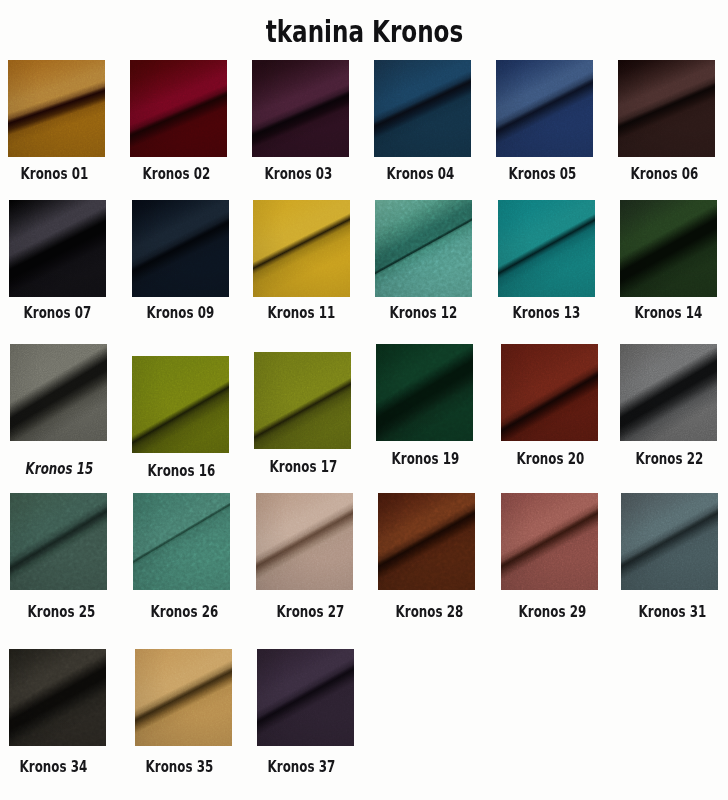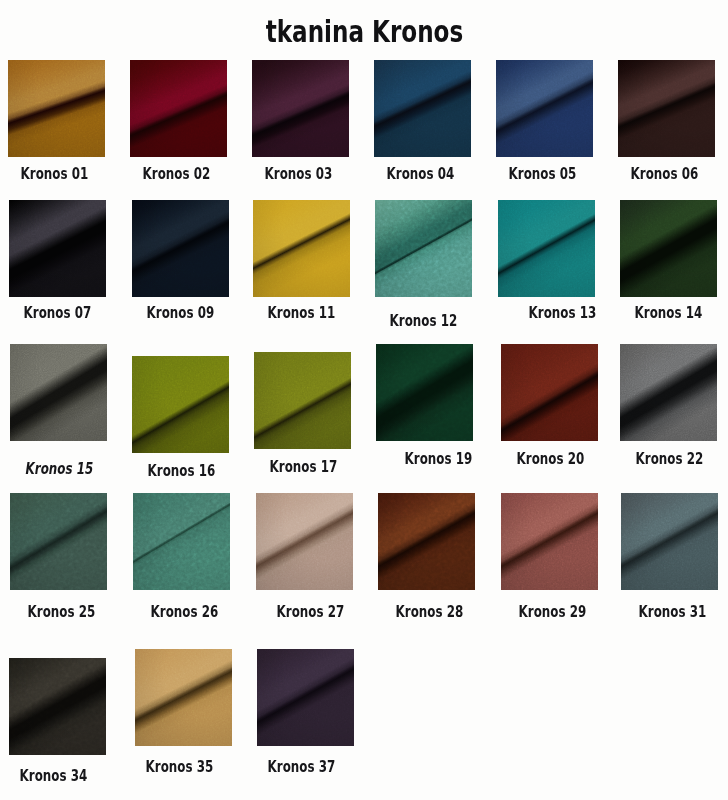--- a/index.html
+++ b/index.html
@@ -125,30 +125,30 @@
           </div>
           <div class="lab" style="left: 0px; top: 104px;"><span>Kronos 11</span></div>
         </div>
         <div class="cell" style="left: 375px;">
           <div class="sw" style="background: linear-gradient(151deg, rgb(97, 163, 141) 0%, rgb(79, 143, 124) 20%, rgb(37, 96, 85) 40%, rgb(37, 96, 85) 47.2%, rgb(18, 56, 49) 48.1%, rgb(12, 43, 37) 48.9%, rgb(46, 102, 90) 49.7%, rgb(61, 127, 113) 51%, rgb(77, 145, 131) 60%, rgb(81, 149, 135) 75%, rgb(81, 149, 135) 100%);">
             <svg class="nz" width="97" height="97" style="opacity: 0.46;">
               <rect width="97" height="97" filter="url(#fabricNoiseCoarse)"></rect>
             </svg>
             <div class="vg"></div>
           </div>
-          <div class="lab" style="left: 0px; top: 104px; margin-top: 8px;"><span>Kronos 12</span></div>
+          <div class="lab" style="left: 0px; top: 104px;"><span>Kronos 12</span></div>
         </div>
         <div class="cell" style="left: 498px;">
           <div class="sw" style="background: linear-gradient(151deg, rgb(13, 125, 126) 0%, rgb(17, 127, 128) 18%, rgb(26, 133, 131) 36%, rgb(26, 133, 131) 44.5%, rgb(12, 74, 74) 47%, rgb(2, 31, 33) 48.8%, rgb(8, 68, 70) 50.6%, rgb(12, 98, 100) 53%, rgb(17, 115, 115) 60%, rgb(19, 122, 121) 72%, rgb(19, 122, 121) 100%);">
             <svg class="nz" width="97" height="97" style="opacity: 0.16;">
               <rect width="97" height="97" filter="url(#fabricNoise)"></rect>
             </svg>
             <div class="vg"></div>
           </div>
-          <div class="lab" style="left: 16px; top: 104px;"><span>Kronos 13</span></div>
+          <div class="lab" style="left: 0px; top: 104px;"><span>Kronos 13</span></div>
         </div>
         <div class="cell" style="left: 620px;">
           <div class="sw" style="background: linear-gradient(151deg, rgb(27, 41, 26) 0%, rgb(31, 50, 28) 14%, rgb(37, 64, 31) 30%, rgb(37, 64, 31) 38%, rgb(17, 31, 14) 44%, rgb(5, 11, 4) 48%, rgb(5, 11, 4) 54%, rgb(13, 25, 11) 59%, rgb(23, 42, 20) 65%, rgb(27, 48, 23) 76%, rgb(27, 48, 23) 100%);">
             <svg class="nz" width="97" height="97" style="opacity: 0.24;">
               <rect width="97" height="97" filter="url(#fabricNoise)"></rect>
             </svg>
             <div class="vg"></div>
           </div>
           <div class="lab" style="left: 0px; top: 104px;"><span>Kronos 14</span></div>
         </div>
@@ -181,21 +181,21 @@
           </div>
           <div class="lab" style="left: 1px; top: 106px;"><span>Kronos 17</span></div>
         </div>
         <div class="cell" style="left: 376px;">
           <div class="sw" style="background: linear-gradient(149deg, rgb(8, 43, 24) 0%, rgb(10, 49, 29) 14%, rgb(14, 58, 36) 30%, rgb(14, 58, 36) 38%, rgb(7, 35, 21) 44%, rgb(3, 21, 11) 48%, rgb(3, 21, 11) 54%, rgb(7, 29, 17) 59%, rgb(11, 44, 27) 65%, rgb(12, 52, 32) 76%, rgb(12, 52, 32) 100%);">
             <svg class="nz" width="97" height="97" style="opacity: 0.26;">
               <rect width="97" height="97" filter="url(#fabricNoiseCoarse)"></rect>
             </svg>
             <div class="vg"></div>
           </div>
-          <div class="lab" style="left: 14px; top: 106px; text-decoration: underline;"><span>Kronos 19</span></div>
+          <div class="lab" style="left: 1px; top: 106px; text-decoration: underline;"><span>Kronos 19</span></div>
         </div>
         <div class="cell" style="left: 501px;">
           <div class="sw" style="background: linear-gradient(150deg, rgb(94, 27, 17) 8%, rgb(97, 29, 18) 18%, rgb(103, 33, 21) 32%, rgb(109, 36, 23) 42%, rgb(109, 36, 23) 49%, rgb(75, 24, 15) 53.5%, rgb(38, 11, 7) 55.4%, rgb(20, 5, 3) 56.9%, rgb(34, 8, 4) 59.2%, rgb(54, 13, 7) 62%, rgb(83, 23, 13) 66%, rgb(88, 25, 15) 74%, rgb(88, 25, 15) 100%);">
             <svg class="nz" width="97" height="97" style="opacity: 0.24;">
               <rect width="97" height="97" filter="url(#fabricNoise)"></rect>
             </svg>
             <div class="vg"></div>
           </div>
           <div class="lab" style="left: 1px; top: 106px;"><span>Kronos 20</span></div>
         </div>
@@ -259,21 +259,21 @@
           <div class="sw" style="background: linear-gradient(151deg, rgb(72, 83, 87) 0%, rgb(75, 87, 91) 10%, rgb(81, 97, 101) 24%, rgb(86, 106, 110) 34%, rgb(86, 106, 110) 41%, rgb(64, 79, 83) 45.5%, rgb(39, 50, 52) 47.4%, rgb(27, 36, 38) 48.9%, rgb(36, 47, 50) 51.2%, rgb(50, 64, 67) 54%, rgb(67, 84, 88) 58%, rgb(69, 87, 91) 66%, rgb(69, 87, 91) 100%);">
             <svg class="nz" width="97" height="97" style="opacity: 0.26;">
               <rect width="97" height="97" filter="url(#fabricNoise)"></rect>
             </svg>
             <div class="vg"></div>
           </div>
           <div class="lab" style="left: 3px; top: 110px;"><span>Kronos 31</span></div>
         </div>
       </div>
       <div class="row" style="top: 649px;">
-        <div class="cell" style="left: 9px; margin-top: 9px;">
+        <div class="cell" style="left: 9px;">
           <div class="sw" style="background: linear-gradient(151deg, rgb(30, 29, 23) 0%, rgb(39, 37, 31) 14%, rgb(53, 50, 43) 30%, rgb(53, 50, 43) 38%, rgb(27, 25, 21) 44%, rgb(11, 10, 8) 48%, rgb(11, 10, 8) 54%, rgb(21, 20, 17) 59%, rgb(35, 33, 28) 65%, rgb(40, 37, 32) 76%, rgb(40, 37, 32) 100%);">
             <svg class="nz" width="97" height="97" style="opacity: 0.36;">
               <rect width="97" height="97" filter="url(#fabricNoiseCoarse)"></rect>
             </svg>
             <div class="vg"></div>
           </div>
           <div class="lab" style="left: -4px; top: 109px;"><span>Kronos 34</span></div>
         </div>
         <div class="cell" style="left: 135px;">
           <div class="sw" style="background: linear-gradient(153deg, rgb(194, 147, 84) 0%, rgb(195, 150, 87) 10%, rgb(198, 156, 94) 24%, rgb(201, 161, 100) 34%, rgb(201, 161, 100) 41%, rgb(147, 116, 68) 45.5%, rgb(88, 67, 34) 47.4%, rgb(60, 43, 17) 48.9%, rgb(86, 63, 28) 51.2%, rgb(126, 94, 44) 54%, rgb(177, 135, 73) 58%, rgb(184, 141, 78) 66%, rgb(184, 141, 78) 100%);">

